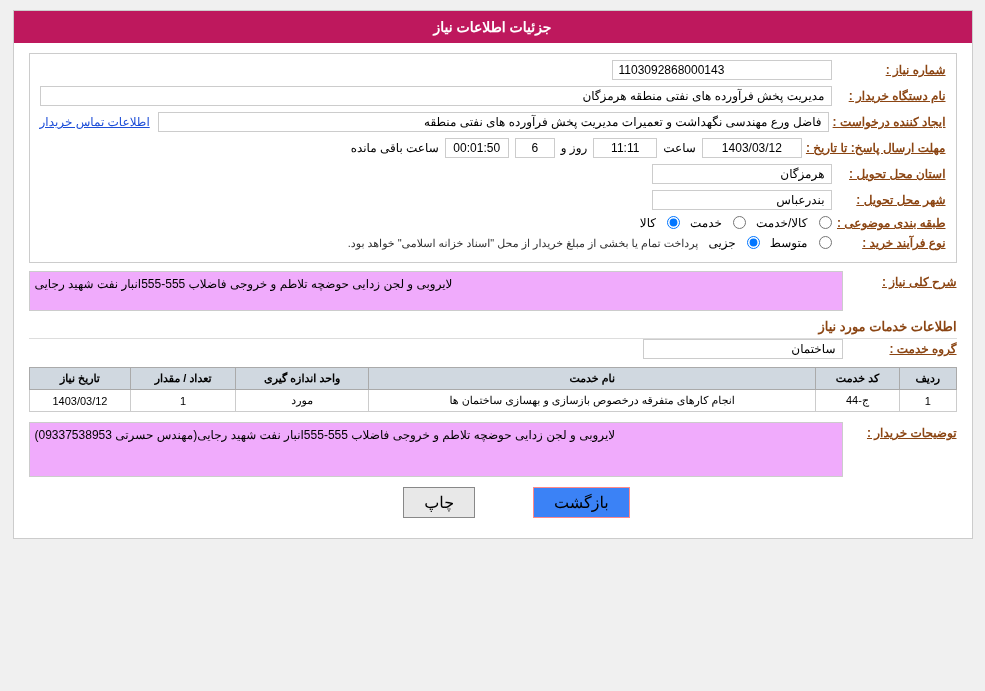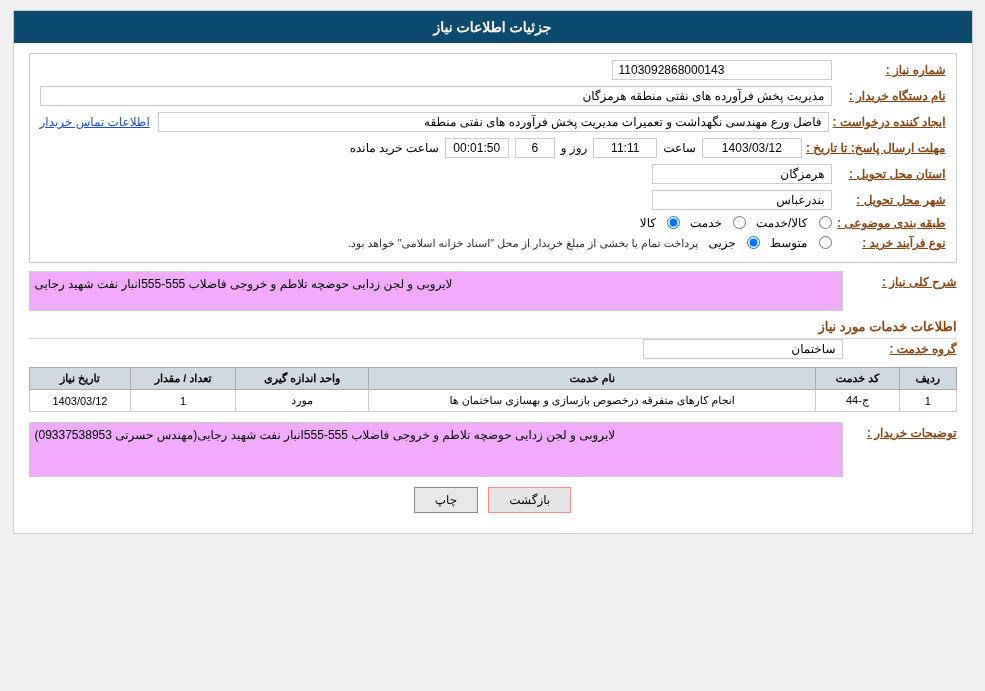--- a/index.html
+++ b/index.html
@@ -10,21 +10,21 @@
       background: #f0f0f0;
       padding: 10px;
     }
     .main-container {
       background: #fff;
       border: 1px solid #ccc;
       max-width: 960px;
       margin: 0 auto;
     }
     .header-bar {
-      background: #0c4a6e;
+      background: #be185d;
       color: #fff;
       text-align: center;
       padding: 8px;
       font-size: 14px;
       font-weight: bold;
     }
     .content {
       padding: 10px 15px;
     }
     .row {
@@ -114,27 +114,28 @@
       display: flex;
       justify-content: center;
       gap: 10px;
       margin: 10px 0;
     }
     .btn {
       padding: 5px 20px;
       border: 1px solid #888;
       cursor: pointer;
       font-family: Tahoma, Arial, sans-serif;
-      font-size: 12px;
+      font-size: 16px;
+      margin-left: 48px;
     }
     .btn-print {
       background: #e8e8e8;
     }
     .btn-back {
-      background: #e5e5e5;
+      background: #3b82f6;
       border-color: #f88;
     }
     .group-box {
       border: 1px solid #ccc;
       padding: 6px 10px;
       margin-bottom: 8px;
     }
     .notice-text {
       color: #333;
       font-size: 11px;
@@ -171,21 +172,21 @@
 
       <div class="row">
         <div class="label">مهلت ارسال پاسخ: تا تاریخ :</div>
         <div style="flex:1; display:flex; align-items:center; gap:6px; flex-wrap:wrap;">
           <div class="small-box" style="width:100px;">1403/03/12</div>
           <span>ساعت</span>
           <div class="small-box">11:11</div>
           <span>روز و</span>
           <div class="small-box" style="width:40px;">6</div>
           <div class="small-box" style="width:64px;">00:01:50</div>
-          <span>ساعت خرید مانده</span>
+          <span>ساعت باقی مانده</span>
         </div>
       </div>
 
       <div class="row">
         <div class="label">استان محل تحویل :</div>
         <div class="value-box" style="max-width:180px;">هرمزگان</div>
       </div>
 
       <div class="row">
         <div class="label">شهر محل تحویل :</div>

